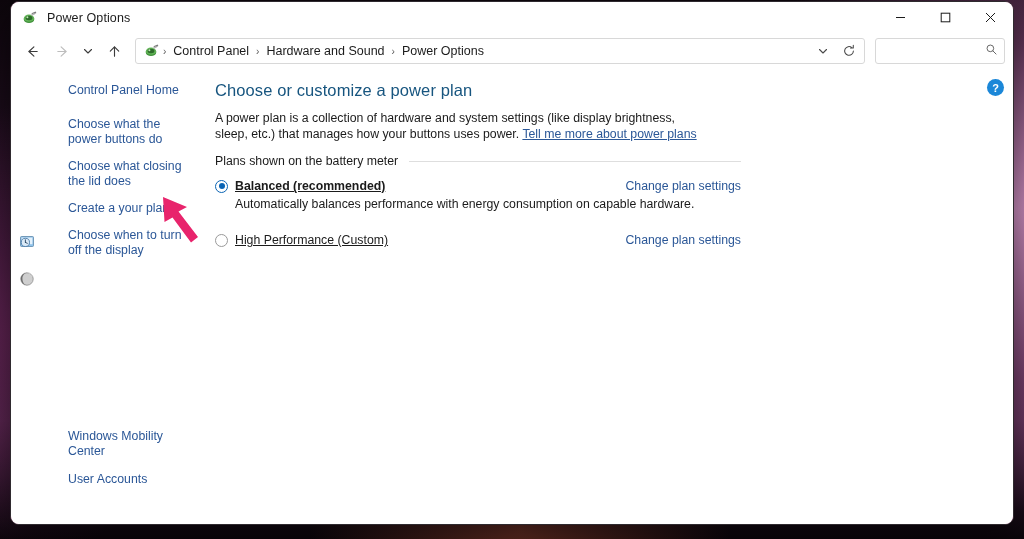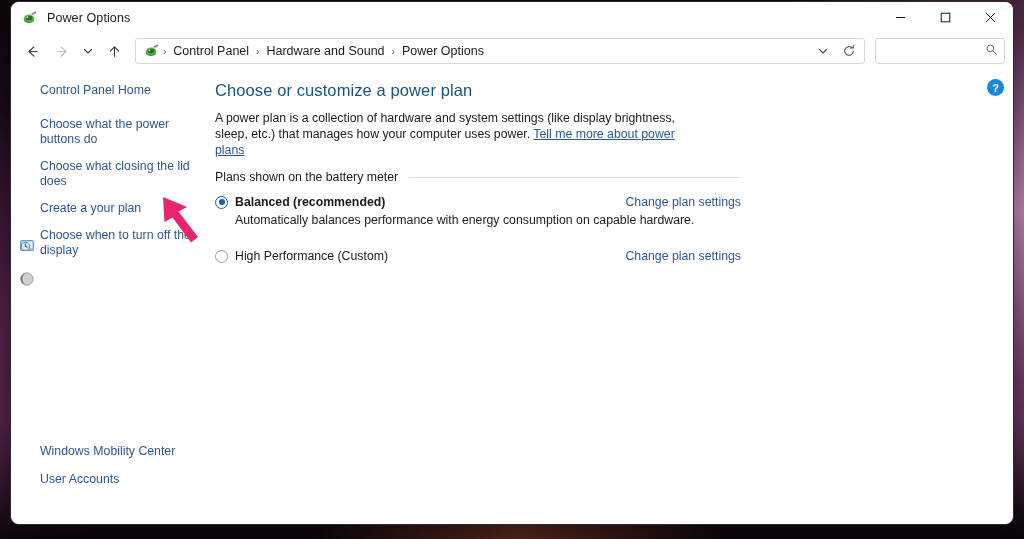--- a/index.html
+++ b/index.html
@@ -96,21 +96,21 @@
 
   
   .body-area { flex:1 1 auto; display:flex; position:relative; background:#fff; }
 
   
   .sidebar {
     width:196px; flex:0 0 196px; padding:14px 0 0 0; position:relative;
     display:flex; flex-direction:column;
   }
   .side-link-row {
-    display:flex; align-items:flex-end; padding:0 10px 0 8px; margin-bottom:12px;
+    display:flex; align-items:center; padding:0 10px 0 8px; margin-bottom:12px;gap:28px;
   }
   .side-ico { width:18px; flex:0 0 18px; margin-right:3px; padding-top:1px; }
   .side-link {
     font-size:12.3px; color:#2b5797; line-height:15px; cursor:pointer;
   }
   .side-link.home { color:#2b5797; }
   .sidebar .spacer { flex:1 1 auto; }
   .see-also {
     font-size:12.3px; color:#8d8d8d; padding:0 10px 0 31px; margin-bottom:12px;
   }
@@ -137,21 +137,21 @@
   .plan-row { display:flex; align-items:center; width:526px; }
   .radio {
     width:13px; height:13px; border-radius:50%; border:1px solid #9a9a9a;
     background:#fff; flex:0 0 13px; margin-right:7px; position:relative;
   }
   .radio.checked { border:1px solid #0a64b4; }
   .radio.checked::after {
     content:""; position:absolute; left:2.5px; top:2.5px;
     width:6px; height:6px; border-radius:50%; background:#0a64b4;
   }
-  .plan-name { font-size:12.3px; color:#1b1b1b; }
+  .plan-name { font-size:12.3px; color:#1b1b1b;text-decoration:underline; }
   .plan-name.bold { font-weight:bold; }
   .plan-row .grow { flex:1 1 auto; }
   .chg-link {
     font-size:12.3px; color:#2b5797; cursor:pointer; white-space:nowrap;
   }
   .plan-desc {
     font-size:12.3px; color:#1b1b1b; margin:4px 0 0 20px;
   }
   .plan.second { margin-top:22px; }
 
@@ -339,21 +339,21 @@
       </div>
     </div>
 
     <div class="content">
 
       <div class="help-btn">?</div>
 
       <h1 class="page-title">Choose or customize a power plan</h1>
 
       <div class="desc">
-        <span>A power plan is a collection of hardware and system settings (like display brightness, sleep, etc.) that manages how your computer uses power. </span><span class="inline-link">Tell me more about power plans</span>
+        <span>A power plan is a collection of hardware and system settings (like display brightness, sleep, etc.) that manages how your buttons uses power. </span><span class="inline-link">Tell me more about power plans</span>
       </div>
 
       <div class="group-head">
         <span class="gh-text">Plans shown on the battery meter</span>
         <span class="gh-rule"></span>
       </div>
 
       <div class="plan">
         <div class="plan-row">
           <span class="radio checked"></span>

